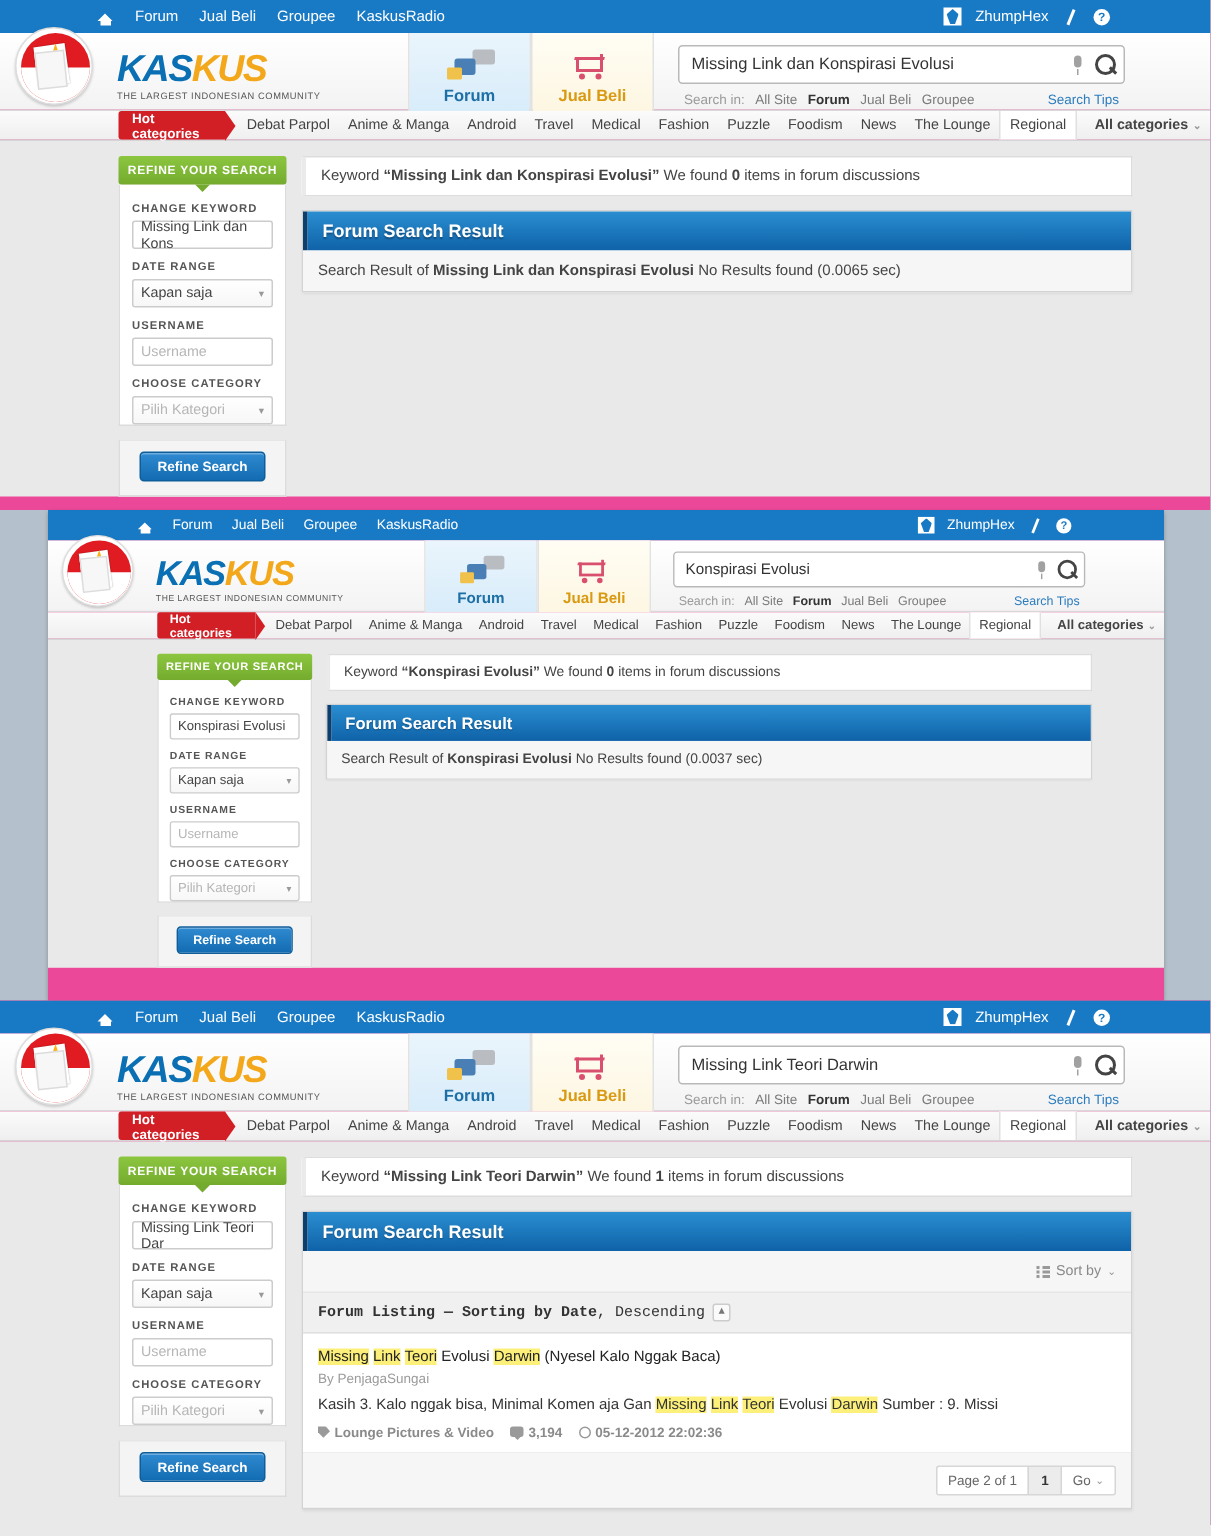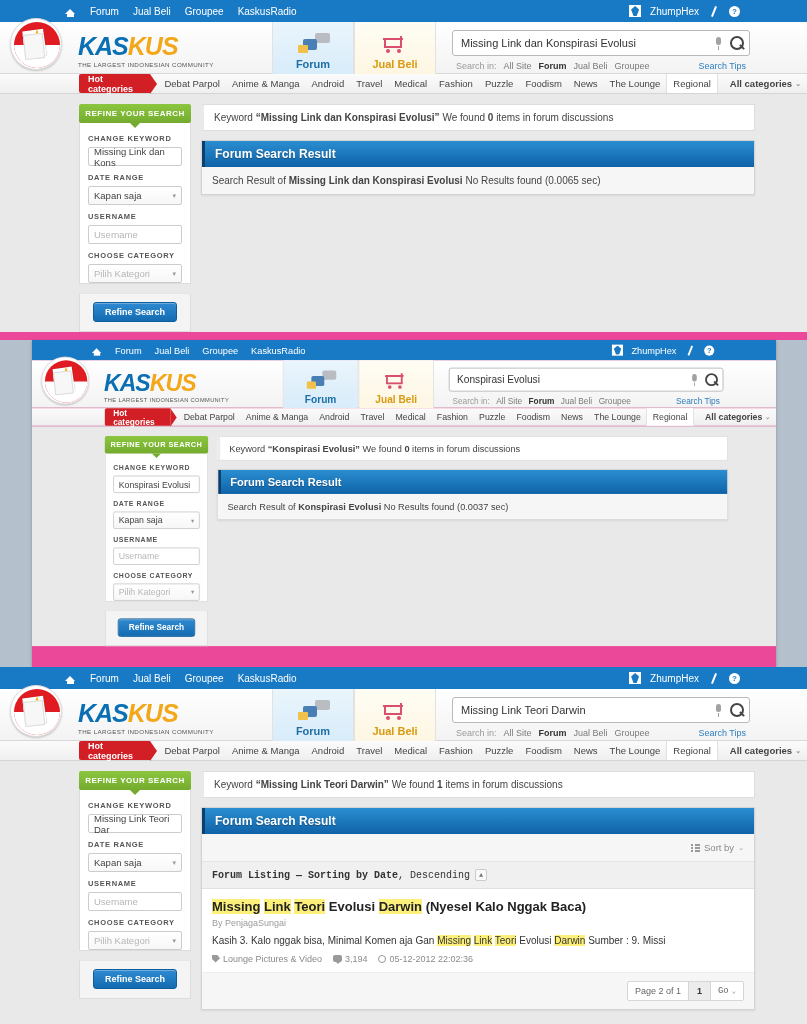--- a/index.html
+++ b/index.html
@@ -155,39 +155,39 @@
   .list-ico{ display:inline-block; width:9px; height:8px; position:relative;}
   .list-ico:before{content:"";position:absolute;left:0;top:0;width:2px;height:2px;background:#999;
      box-shadow:0 3px 0 #999,0 6px 0 #999;}
   .list-ico:after{content:"";position:absolute;left:3.5px;top:0;width:5.5px;height:2px;background:#999;
      box-shadow:0 3px 0 #999,0 6px 0 #999;}
   .listing-bar{ font-size:10px; color:#333; padding:7px 10px; background:#f0f0f0;
      border-bottom:1px solid #e0e0e0; display:flex; align-items:center; gap:5px;font-family:Liberation Mono, monospace;}
   .collapse-btn{ display:inline-block; width:12px;height:12px; border:1px solid #ccc; background:#fafafa;
      font-size:7px; line-height:10px; text-align:center; color:#777; border-radius:2px;}
   .result{ padding:9px 10px 8px; border-bottom:1px solid #ededed; }
-  .res-title{ font-size:13px; font-weight:bold; color:#222; line-height:1.35; }
+  .res-title{ font-size:10px; font-weight:normal; color:#222; line-height:1.35; }
   .hl{ background:#fcf07a; }
   .res-by{ font-size:9px; color:#9b9b9b; margin-top:2px;}
   .res-snip{ font-size:10px; color:#333; margin-top:6px; line-height:1.4;}
-  .res-meta{ font-size:9px; color:#8a8a8a; margin-top:6px; display:flex; align-items:center; gap:11px;}
+  .res-meta{ font-size:9px; color:#8a8a8a; margin-top:6px; display:flex; align-items:center; gap:11px;font-weight:bold;}
   .res-meta .mi{display:flex;align-items:center;gap:3px;}
   .tag-ico{width:8px;height:8px;background:#9a9a9a;display:inline-block;
      clip-path:polygon(0 0,60% 0,100% 45%,45% 100%,0 55%);}
   .cmt-ico{width:9px;height:7px;background:#9a9a9a;border-radius:2px;display:inline-block;position:relative;}
   .cmt-ico:after{content:"";position:absolute;left:2px;bottom:-2px;border-left:3px solid transparent;
      border-right:3px solid transparent;border-top:3px solid #9a9a9a;}
   .clock-ico{width:8px;height:8px;border:1.3px solid #9a9a9a;border-radius:50%;display:inline-block;}
   .pager-row{ background:#f6f6f6; padding:8px 10px; display:flex; justify-content:flex-end; }
   .pager{ display:flex; align-items:stretch; border:1px solid #d6d6d6; border-radius:2px;
      background:#fff; overflow:hidden; font-size:9px; color:#666;}
   .pager .pg{ padding:4px 7px; display:flex;align-items:center; }
   .pager .num{ background:#ececec; border-left:1px solid #d6d6d6; border-right:1px solid #d6d6d6;
      font-weight:bold; color:#333; padding:4px 8px;}
-  .pager .go{ padding:4px 7px; display:flex;align-items:center;gap:3px;font-family:Liberation Mono, monospace;}
+  .pager .go{ padding:4px 7px; display:flex;align-items:center;gap:3px;}
   .spacer{ height:18px; }
 
   
   #shot-2 .scaleme{ transform: scale(0.922); transform-origin: 0 0; width: 807px; }
 </style>
 </head>
 <body>
 
 <div class="page">
 

